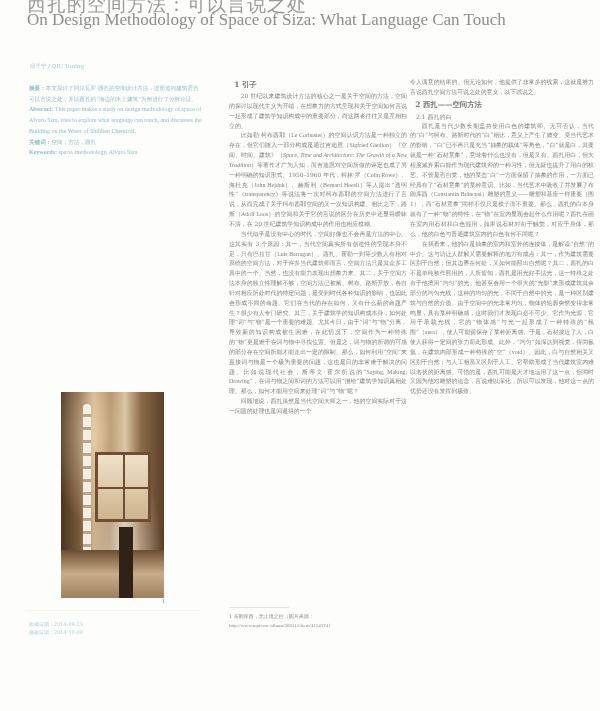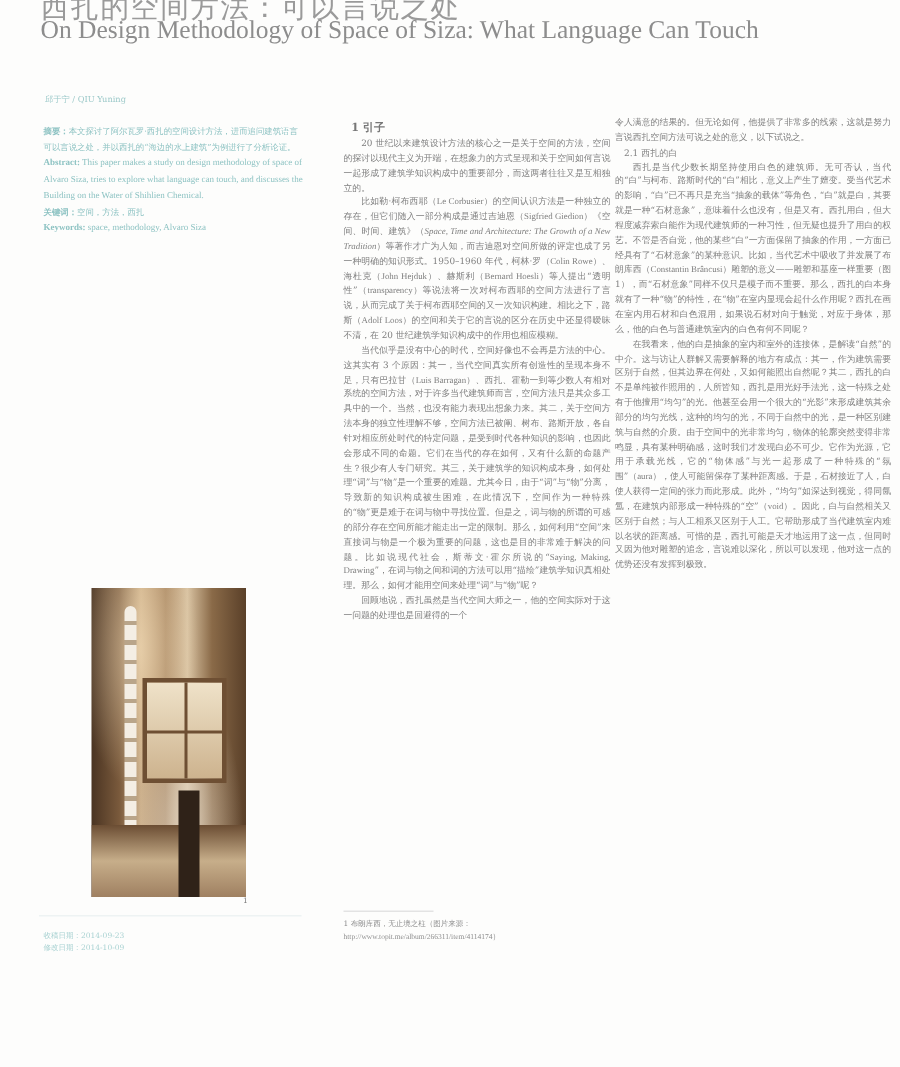--- a/index.html
+++ b/index.html
@@ -132,20 +132,21 @@
 <div class="col col1">
   <h3>1 引子</h3>
   <p>20 世纪以来建筑设计方法的核心之一是关于空间的方法，空间的探讨以现代主义为开端，在想象力的方式呈现和关于空间如何言说一起形成了建筑学知识构成中的重要部分，而这两者往往又是互相独立的。</p>
   <p><span>比如勒·柯布西耶（</span><span class="latin">Le Corbusier</span><span>）的空间认识方法是一种独立的存在，但它们随入一部分构成是通过吉迪恩（</span><span class="latin">Sigfried Giedion</span><span>）《空间、时间、建筑》（</span><span class="italic">Space, Time and Architecture: The Growth of a New Tradition</span><span>）等著作才广为人知，而吉迪恩对空间所做的评定也成了另一种明确的知识形式。1950–1960 年代，柯林·罗（</span><span class="latin">Colin Rowe</span><span>）、海杜克（</span><span class="latin">John Hejduk</span><span>）、赫斯利（</span><span class="latin">Bernard Hoesli</span><span>）等人提出“透明性”（</span><span class="latin">transparency</span><span>）等说法将一次对柯布西耶的空间方法进行了言说，从而完成了关于柯布西耶空间的又一次知识构建。相比之下，路斯（</span><span class="latin">Adolf Loos</span><span>）的空间和关于它的言说的区分在历史中还显得暧昧不清，在 20 世纪建筑学知识构成中的作用也相应模糊。</span></p>
   <p><span>当代似乎是没有中心的时代，空间好像也不会再是方法的中心。这其实有 3 个原因：其一，当代空间真实所有创造性的呈现本身不足，只有巴拉甘（</span><span class="latin">Luis Barragan</span><span>）、西扎、霍勒一到等少数人有相对系统的空间方法，对于许多当代建筑师而言，空间方法只是其众多工具中的一个。当然，也没有能力表现出想象力来。其二，关于空间方法本身的独立性理解不够，空间方法已被阐、树布、路斯开放，各自针对相应所处时代的特定问题，是受到时代各种知识的影响，也因此会形成不同的命题。它们在当代的存在如何，又有什么新的命题产生？很少有人专门研究。其三，关于建筑学的知识构成本身，如何处理“词”与“物”是一个重要的难题。尤其今日，由于“词”与“物”分离，导致新的知识构成被生困难，在此情况下，空间作为一种特殊的“物”更是难于在词与物中寻找位置。但是之，词与物的所谓的可感的部分存在空间所能才能走出一定的限制。那么，如何利用“空间”来直接词与物是一个极为重要的问题，这也是目的非常难于解决的问题。比如说现代社会，斯蒂文·霍尔所说的“</span><span class="latin">Saying, Making, Drawing</span><span>”，在词与物之间和词的方法可以用“描绘”建筑学知识真相处理。那么，如何才能用空间来处理“词”与“物”呢？</span></p>
   <p>回顾地说，西扎虽然是当代空间大师之一，他的空间实际对于这一问题的处理也是回避得的一个</p>
 </div>
 
 <div class="col col2">
   <p class="noindent">令人满意的结果的。但无论如何，他提供了非常多的线索，这就是努力言说西扎空间方法可说之处的意义，以下试说之。</p>
+  <h3>2 西扎——空间方法</h3>
   <h4>2.1 西扎的白</h4>
   <p><span>西扎是当代少数长期坚持使用白色的建筑师。无可否认，当代的“白”与柯布、路斯时代的“白”相比，意义上产生了嬗变。受当代艺术的影响，“白”已不再只是充当“抽象的载体”等角色，“白”就是白，其要就是一种“石材意象”，意味着什么也没有，但是又有。西扎用白，但大程度减弃索白能作为现代建筑师的一种习性，但无疑也提升了用白的权艺。不管是否自觉，他的某些“白”一方面保留了抽象的作用，一方面已经具有了“石材意象”的某种意识。比如，当代艺术中吸收了并发展了布朗库西（</span><span class="latin">Constantin Brâncusi</span><span>）雕塑的意义——雕塑和基座一样重要（图 1），而“石材意象”同样不仅只是模子而不重要。那么，西扎的白本身就有了一种“物”的特性，在“物”在室内显现会起什么作用呢？西扎在画在室内用石材和白色混用，如果说石材对向于触觉，对应于身体，那么，他的白色与普通建筑室内的白色有何不同呢？</span></p>
   <p><span>在我看来，他的白是抽象的室内和室外的连接体，是解读“自然”的中介。这与访让人群解又需要解释的地方有成点：其一，作为建筑需要区别于自然，但其边界在何处，又如何能照出自然呢？其二，西扎的白不是单纯被作照用的，人所皆知，西扎是用光好手法光，这一特殊之处有于他擅用“均匀”的光。他甚至会用一个很大的“光影”来形成建筑其余部分的均匀光线，这种的均匀的光，不同于自然中的光，是一种区别建筑与自然的介质。由于空间中的光非常均匀，物体的轮廓突然变得非常鸣显，具有某种明确感，这时我们才发现白必不可少。它作为光源，它用于承载光线，它的“物体感”与光一起形成了一种特殊的“氛围”（</span><span class="latin">aura</span><span>），使人可能留保存了某种距离感。于是，石材接近了人，白使人获得一定间的张力而此形成。此外，“均匀”如深达到视觉，得同氤氲，在建筑内部形成一种特殊的“空”（</span><span class="latin">void</span><span>）。因此，白与自然相关又区别于自然；与人工相系又区别于人工。它帮助形成了当代建筑室内难以名状的距离感。可惜的是，西扎可能是天才地运用了这一点，但同时又因为他对雕塑的追念，言说难以深化，所以可以发现，他对这一点的优势还没有发挥到极致。</span></p>
 </div>
 
 <div class="footnote-rule"></div>
 <div class="footnote">
   <span>1 布朗库西，无止境之柱（图片来源：</span><span class="url">http://www.topit.me/album/266311/item/4114174</span><span>）</span>
 </div>
 

